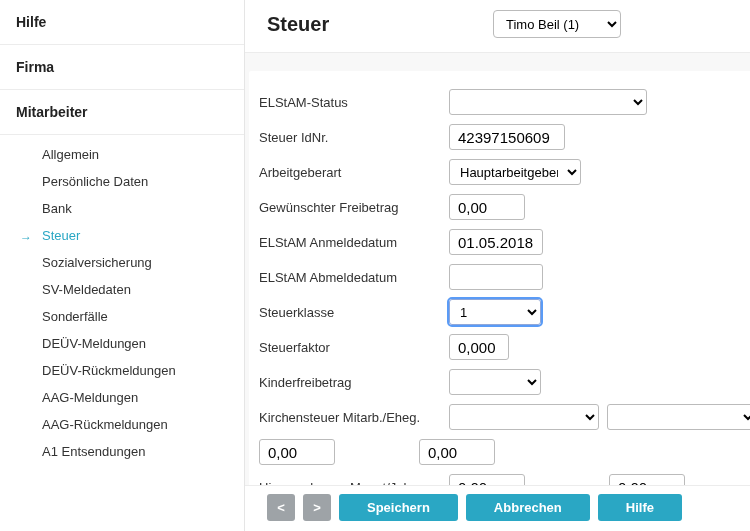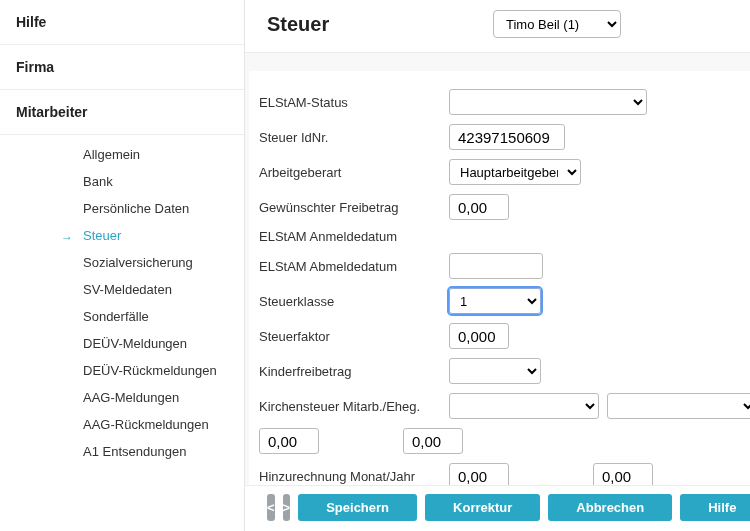--- a/index.html
+++ b/index.html
@@ -18,21 +18,20 @@
     padding: 14px 16px; border-bottom: 1px solid #ececec;
     font-weight: 700; font-size: 14px; color: #222; cursor: pointer;
   }
   .sidebar-sub {
     padding: 6px 0 18px 0;
   }
   .sidebar-item {
     display: flex; align-items: center; gap: 6px;
     padding: 6px 0 6px 42px; font-size: 13px; color: #333; cursor: pointer;
     position: relative;
-    margin-left: 41px;
   }
   .sidebar-item.active { color: #2aa7c4; }
   .sidebar-item.active .arrow-icon { visibility: visible; }
   .arrow-icon {
     position: absolute; left: 20px; top: 7px;
     font-size: 12px; color: #2aa7c4; visibility: hidden;
   }
   
   .main {
     flex: 1; display: flex; flex-direction: column; background: #f8f8f8;
@@ -68,21 +67,21 @@
     height: 26px; font-size: 15px; padding: 2px 8px;
     border: 1px solid #bbb; border-radius: 3px; background: #fff;
   }
   .ctl-sel {
     height: 26px; font-size: 13px; padding: 2px 6px;
     border: 1px solid #bbb; border-radius: 3px; background: #fff;
   }
   .w-elstam { width: 198px; }
   .w-idnr { width: 116px; }
   .w-arbg { width: 132px; }
-  .w-money { width: 60px; }
+  .w-money { width: 76px; }
   .w-date { width: 94px; }
   .w-stkl { width: 92px; }
   .w-faktor { width: 60px; }
   .w-kfb { width: 92px; }
   .w-kirch { width: 150px; }
   .gap { width: 8px; flex: 0 0 8px; }
   .stkl-focus { outline: 2px solid #5a9bf6; border-color: #8fa7d9; }
   .chk-row { display: flex; align-items: center; margin-bottom: 2px; }
   .chk-lbl { width: 190px; text-align: right; padding-right: 8px; font-size: 13px; }
   input[type=checkbox] { width: 14px; height: 14px; }
@@ -108,24 +107,24 @@
   <div class="sidebar">
     <div class="sidebar-section">Hilfe</div>
     <div class="sidebar-section">Firma</div>
     <div class="sidebar-section">Mitarbeiter</div>
 
     <div class="sidebar-sub">
       <div class="sidebar-item">
           <span>Allgemein</span>
         </div>
       <div class="sidebar-item">
+          <span>Persönliche Daten</span>
+        </div>
+      <div class="sidebar-item">
           <span>Bank</span>
-        </div>
-      <div class="sidebar-item">
-          <span>Persönliche Daten</span>
         </div>
       <div class="sidebar-item active">
           <span class="arrow-icon">→</span>
           <span>Steuer</span>
         </div>
       <div class="sidebar-item">
           <span>Sozialversicherung</span>
         </div>
       <div class="sidebar-item">
           <span>SV-Meldedaten</span>
@@ -182,20 +181,21 @@
           </select>
         </div>
 
         <div class="row">
           <div class="lbl">Gewünschter Freibetrag</div>
           <input class="ctl-in w-money" value="0,00" style="">
         </div>
 
         <div class="row">
           <div class="lbl">ELStAM Anmeldedatum</div>
+          <input class="ctl-in w-date" value="01.05.2018" style="">
         </div>
 
         <div class="row">
           <div class="lbl">ELStAM Abmeldedatum</div>
           <input class="ctl-in w-date" value="" style="">
         </div>
 
         <div class="row">
           <div class="lbl">Steuerklasse</div>
           <select class="ctl-sel w-stkl stkl-focus">
@@ -244,18 +244,17 @@
           <input type="checkbox" style="">
         </div>
 
       </div>
     </div>
 
     <div class="action-bar">
       <button class="btn btn-nav">&lt;</button>
       <button class="btn btn-nav">&gt;</button>
       <button class="btn btn-primary">Speichern</button>
-      <button class="btn btn-primary">Korrektur</button>
       <button class="btn btn-primary">Abbrechen</button>
       <button class="btn btn-primary">Hilfe</button>
     </div>
   </div>
 </div>
 
 </body></html>

